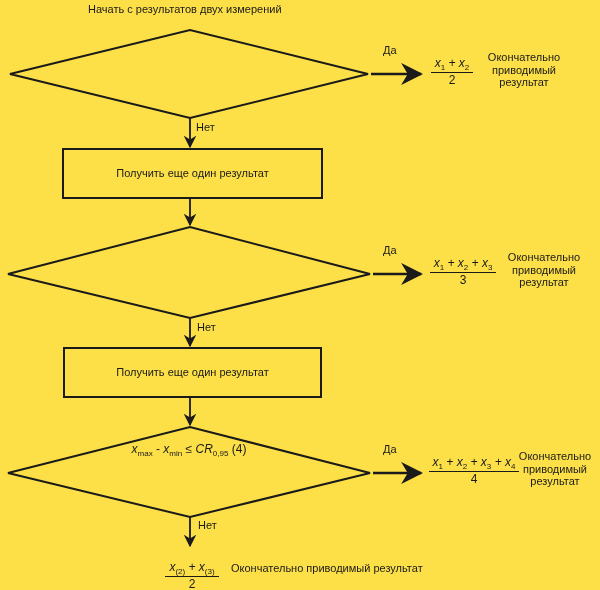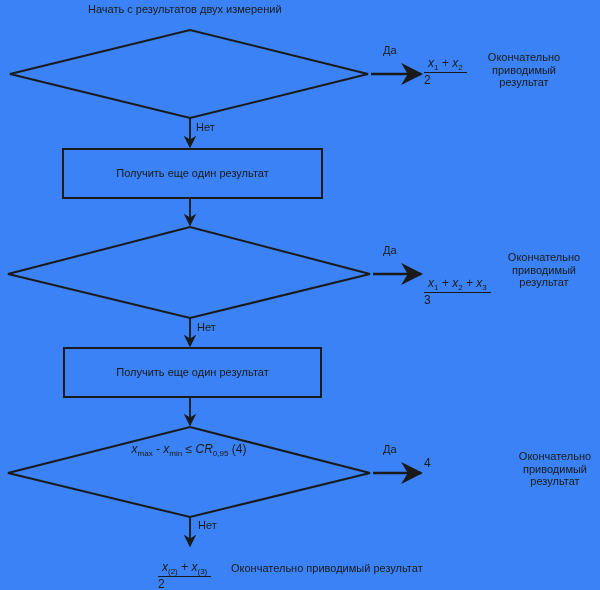--- a/index.html
+++ b/index.html
@@ -1,26 +1,26 @@
 <!DOCTYPE html>
 <html><head>
 <meta charset="utf-8">
 <style>
   html,body{margin:0;padding:0;background:#fff;}
   .canvas{
-    position:relative;width:600px;height:590px;background:#3b82f6;overflow:hidden;
+    position:relative;width:600px;height:590px;background:#fde047;overflow:hidden;
     font-family:"Liberation Sans",sans-serif;color:#1a1a1a;
   }
   svg.lines{position:absolute;left:0;top:0;}
   .t{position:absolute;font-size:11px;color:#1a1a1a;white-space:pre;}
   .center{text-align:center;white-space:normal;}
   .cond{font-size:12px;white-space:nowrap;}
   .cond i, .frac i{font-style:italic;}
   sub{font-size:8px;line-height:0;vertical-align:-3px;}
-  .frac{position:absolute;text-align:left;font-size:12px;line-height:13px;}
+  .frac{position:absolute;text-align:center;font-size:12px;line-height:13px;}
   .frac .num{display:inline-block;border-bottom:1.5px solid #1a1a1a;padding:0 4px 2px;white-space:nowrap;}
   .frac .den{display:block;margin-top:1px;font-style:normal;}
   .reslabel{line-height:12.5px;}
 </style>
 </head>
 <body>
 
 <div class="canvas">
 
   <svg class="lines" width="600" height="590" viewBox="0 0 600 590">
@@ -62,23 +62,23 @@
   <div class="t" style="left:383px;top:443px;">Да</div>
   <div class="t" style="left:196px;top:121px;">Нет</div>
   <div class="t" style="left:197px;top:321px;">Нет</div>
   <div class="t" style="left:198px;top:519px;">Нет</div>
 
   <div class="t center" style="left:63px;top:167px;width:259px;">Получить еще один результат</div>
   <div class="t center" style="left:64px;top:366px;width:257px;">Получить еще один результат</div>
 
   <div class="frac" style="left:424px;top:57px;width:56px;"><span class="num"><i>x</i><sub>1</sub><i> + x</i><sub>2</sub></span><span class="den">2</span></div>
 
-  <div class="frac" style="left:424px;top:257px;width:78px;margin-top:20px;"><span class="num"><i>x</i><sub>1</sub><i> + x</i><sub>2</sub><i> + x</i><sub>3</sub></span><span class="den">3</span></div>
+  <div class="frac" style="left:424px;top:257px;width:78px;"><span class="num"><i>x</i><sub>1</sub><i> + x</i><sub>2</sub><i> + x</i><sub>3</sub></span><span class="den">3</span></div>
 
-  <div class="frac" style="left:424px;top:456px;width:100px;"><span class="den">4</span></div>
+  <div class="frac" style="left:424px;top:456px;width:100px;"><span class="num"><i>x</i><sub>1</sub><i> + x</i><sub>2</sub><i> + x</i><sub>3</sub><i> + x</i><sub>4</sub></span><span class="den">4</span></div>
 
   <div class="frac" style="left:158px;top:561px;width:68px;"><span class="num"><i>x</i><sub>(2)</sub><i> + x</i><sub>(3)</sub></span><span class="den">2</span></div>
 
   <div class="t center reslabel" style="left:477px;top:51px;width:94px;">Окончательно приводимый результат</div>
   <div class="t center reslabel" style="left:499px;top:251px;width:90px;">Окончательно приводимый результат</div>
   <div class="t center reslabel" style="left:511px;top:450px;width:88px;">Окончательно приводимый результат</div>
 
   <div class="t" style="left:231px;top:562px;">Окончательно приводимый результат</div>
 
 </div>

